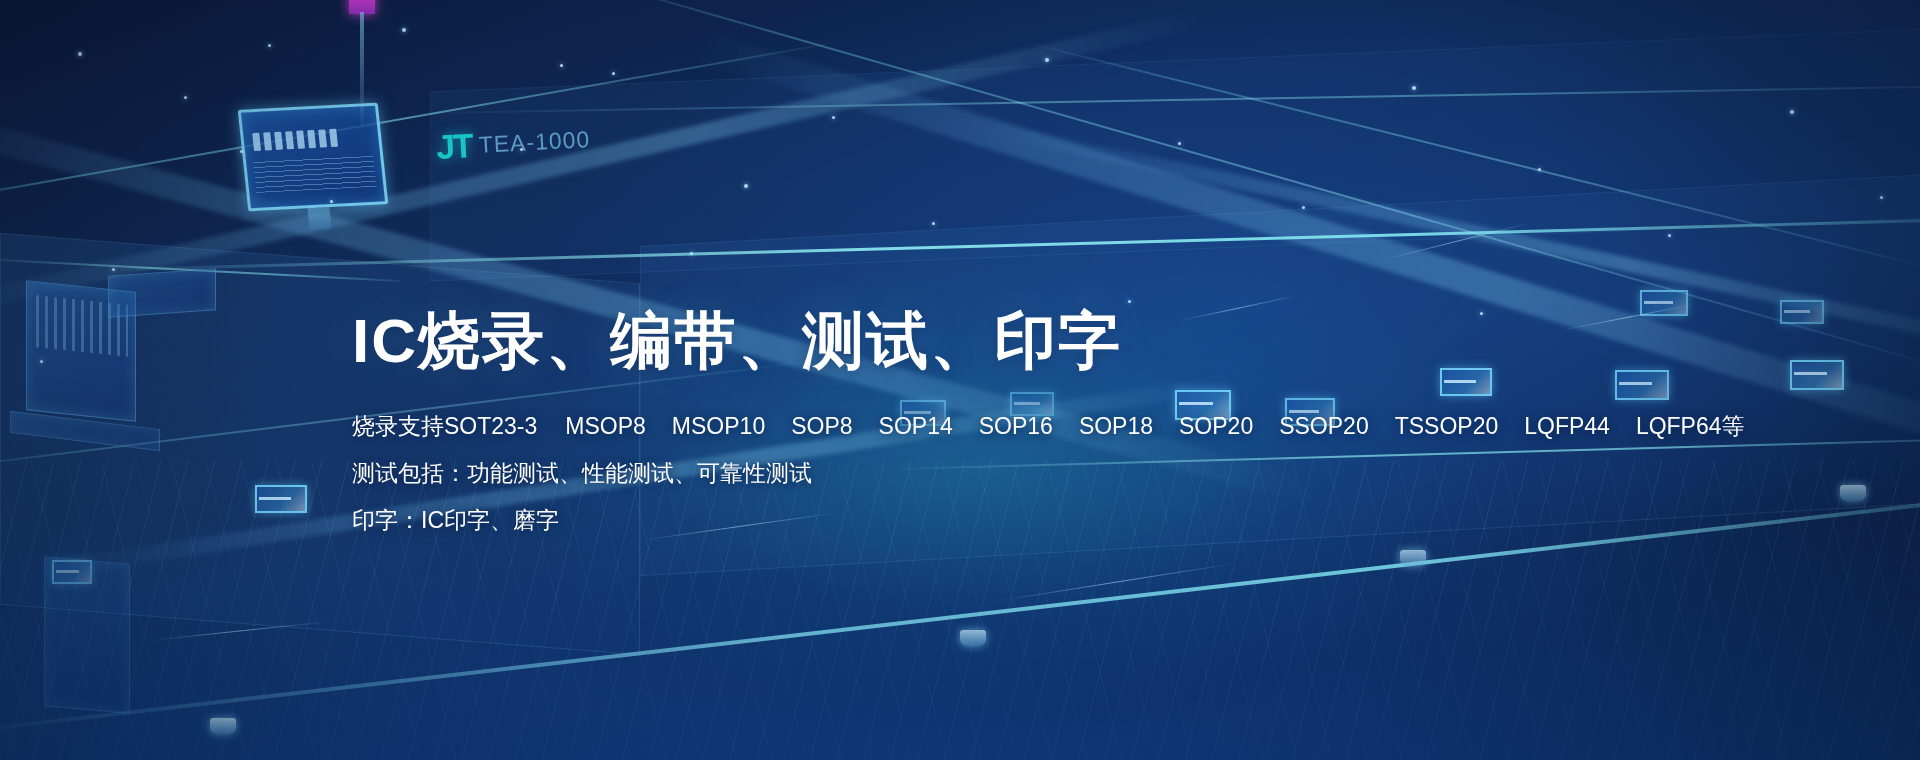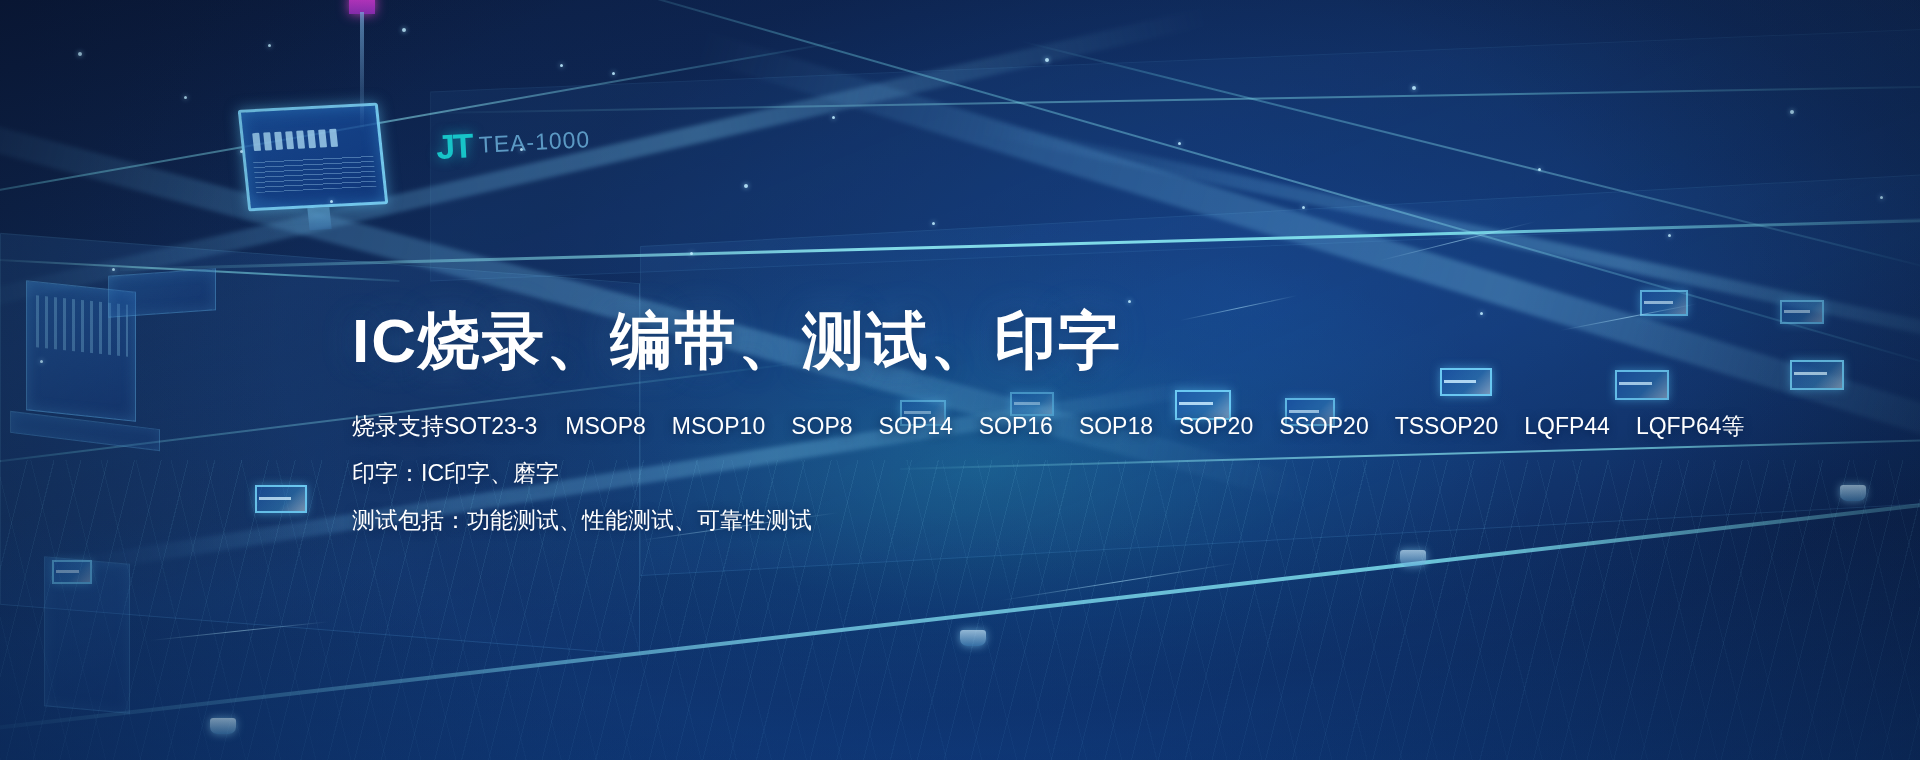--- a/index.html
+++ b/index.html
@@ -341,19 +341,19 @@
         <span class="pkg">SOP16</span>
         <span class="pkg">SOP18</span>
         <span class="pkg">SOP20</span>
         <span class="pkg">SSOP20</span>
         <span class="pkg">TSSOP20</span>
         <span class="pkg">LQFP44</span>
         <span class="pkg tight">LQFP64</span>
         <span>等</span>
       </div>
 
+      <div class="subline">测试包括：功能测试、性能测试、可靠性测试</div>
       <div class="subline">印字：IC印字、磨字</div>
-      <div class="subline">测试包括：功能测试、性能测试、可靠性测试</div>
 
     </div>
   </div>
 
 </div>
 
 </body></html>

